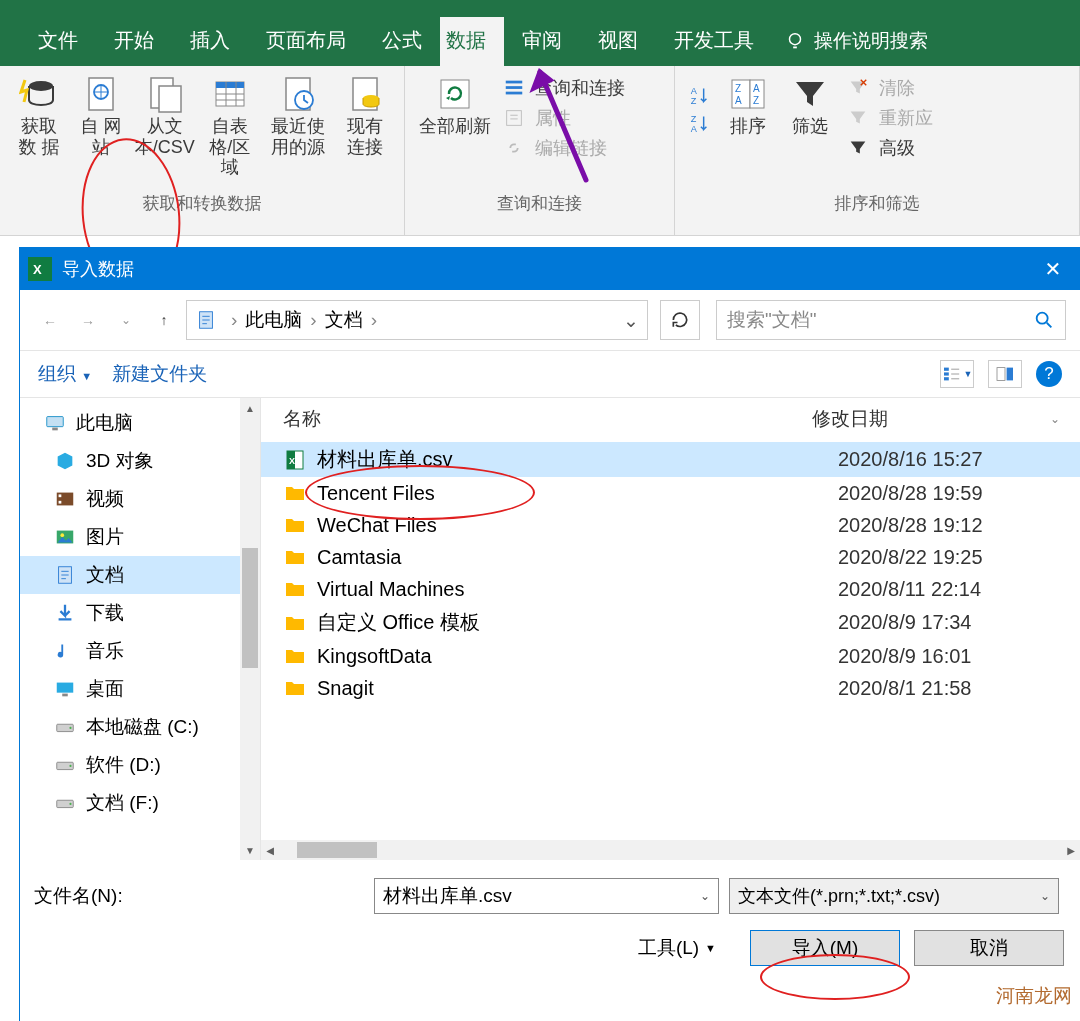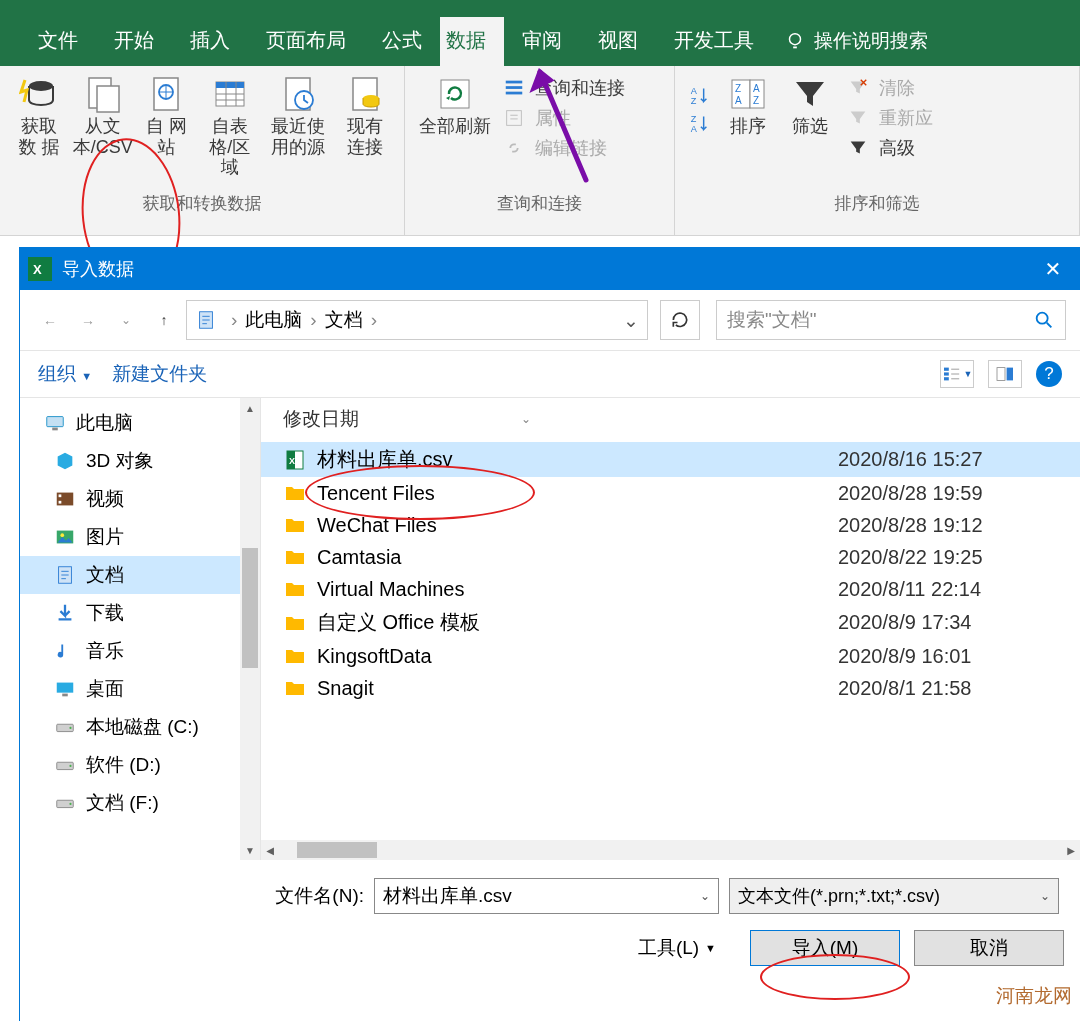--- a/index.html
+++ b/index.html
@@ -72,21 +72,21 @@
 .file-row.selected{ background:#cce8ff; }
 .file-row .f-ico{ width:24px; height:24px; flex-shrink:0; }
 .file-row .f-name{ flex:1; overflow:hidden; text-overflow:ellipsis; white-space:nowrap; }
 .file-row .f-date{ width:230px; color:#333; }
 .hscroll{ position:absolute; left:0; right:0; bottom:0; height:20px; background:#f1f1f1; display:flex; align-items:center; }
 .hscroll .hthumb{ width:80px; height:16px; background:#c1c1c1; margin-left:18px; }
 .hscroll .harrow{ width:18px; text-align:center; color:#606060; font-size:10px; }
 
 .footer{ padding:18px 14px 8px; }
 .frow{ display:flex; align-items:center; gap:10px; margin-bottom:16px; }
-.frow .flabel{ font-size:19px; width:330px; text-align:right; }
+.frow .flabel{ font-size:19px; width:330px; text-align:left; }
 .fname-input{ width:345px; height:36px; border:1px solid #888; padding:0 8px; font-size:19px; display:flex; align-items:center; justify-content:space-between; }
 .ftype{ width:330px; height:36px; border:1px solid #888; padding:0 8px; font-size:18px; display:flex; align-items:center; justify-content:space-between; background:#efefef; }
 .frow2{ display:flex; align-items:center; justify-content:flex-end; gap:14px; padding-right:2px; }
 .tools{ font-size:19px; display:flex; align-items:center; gap:6px; margin-right:20px; }
 .dlg-btn{ width:150px; height:36px; border:1px solid #888; background:#e1e1e1; font-size:19px; display:flex; align-items:center; justify-content:center; cursor:pointer; }
 .dlg-btn.primary{ border:1px solid #0078d7; }
 
 
 .red-ellipse.r2 { left:305px; top:465px; width:230px; height:55px; }
 .red-ellipse.r3 { left:760px; top:954px; width:150px; height:46px; }
@@ -127,34 +127,34 @@
         <svg class="ico" viewBox="0 0 40 40">
             <ellipse cx="22" cy="12" rx="12" ry="5" fill="#3a3a3a"></ellipse>
             <path d="M10 12v14c0 3 5 5 12 5s12-2 12-5V12" fill="none" stroke="#3a3a3a" stroke-width="2"></path>
             <path d="M6 6 L2 18 L8 16 L5 28" fill="none" stroke="#f2c811" stroke-width="3"></path>
           </svg>
         <div class="lbl">获取数
 据</div>
       </div>
       <div class="btn-col">
         <svg class="ico" viewBox="0 0 40 40">
-            <rect x="6" y="4" width="22" height="30" fill="#fff" stroke="#888" stroke-width="1.5"></rect>
-            <rect x="14" y="12" width="22" height="26" fill="#fff" stroke="#888" stroke-width="1.5"></rect>
-          </svg>
-        <div class="lbl">从文
-本/CSV</div>
-      </div>
-      <div class="btn-col">
-        <svg class="ico" viewBox="0 0 40 40">
             <rect x="8" y="4" width="24" height="32" fill="#fff" stroke="#888" stroke-width="1.5"></rect>
             <circle cx="20" cy="18" r="7" fill="none" stroke="#2b7cd3" stroke-width="1.8"></circle>
             <path d="M13 18h14M20 11v14" stroke="#2b7cd3" stroke-width="1"></path>
           </svg>
         <div class="lbl">自
 网站</div>
+      </div>
+      <div class="btn-col">
+        <svg class="ico" viewBox="0 0 40 40">
+            <rect x="6" y="4" width="22" height="30" fill="#fff" stroke="#888" stroke-width="1.5"></rect>
+            <rect x="14" y="12" width="22" height="26" fill="#fff" stroke="#888" stroke-width="1.5"></rect>
+          </svg>
+        <div class="lbl">从文
+本/CSV</div>
       </div>
       <div class="btn-col">
         <svg class="ico" viewBox="0 0 40 40">
             <rect x="6" y="8" width="28" height="24" fill="#fff" stroke="#888"></rect>
             <rect x="6" y="8" width="28" height="6" fill="#2b7cd3"></rect>
             <path d="M6 20h28M6 26h28M16 8v24M26 8v24" stroke="#888"></path>
           </svg>
         <div class="lbl">自表
 格/区域</div>
       </div>
@@ -432,20 +432,21 @@
           </div>
         </div>
       <div class="tree-scroll">
         <div class="tree-arrow" style="top:2px;">▲</div>
         <div class="tree-thumb"></div>
         <div class="tree-arrow" style="bottom:2px;">▼</div>
       </div>
     </div>
     <div class="filepane">
       <div class="file-head">
+        <span class="col-name">名称</span>
         <span class="col-date">修改日期</span>
         <span class="chev-sm">⌄</span>
       </div>
       <div id="file-items">
           <div class="file-row selected">
             <svg class="f-ico" viewBox="0 0 24 24">
               <rect x="4" y="3" width="16" height="18" fill="#fff" stroke="#107c41"></rect>
               <rect x="4" y="3" width="8" height="18" fill="#107c41"></rect>
               <text x="6" y="16" fill="#fff" font-size="9" font-weight="bold">X</text>
             </svg>

